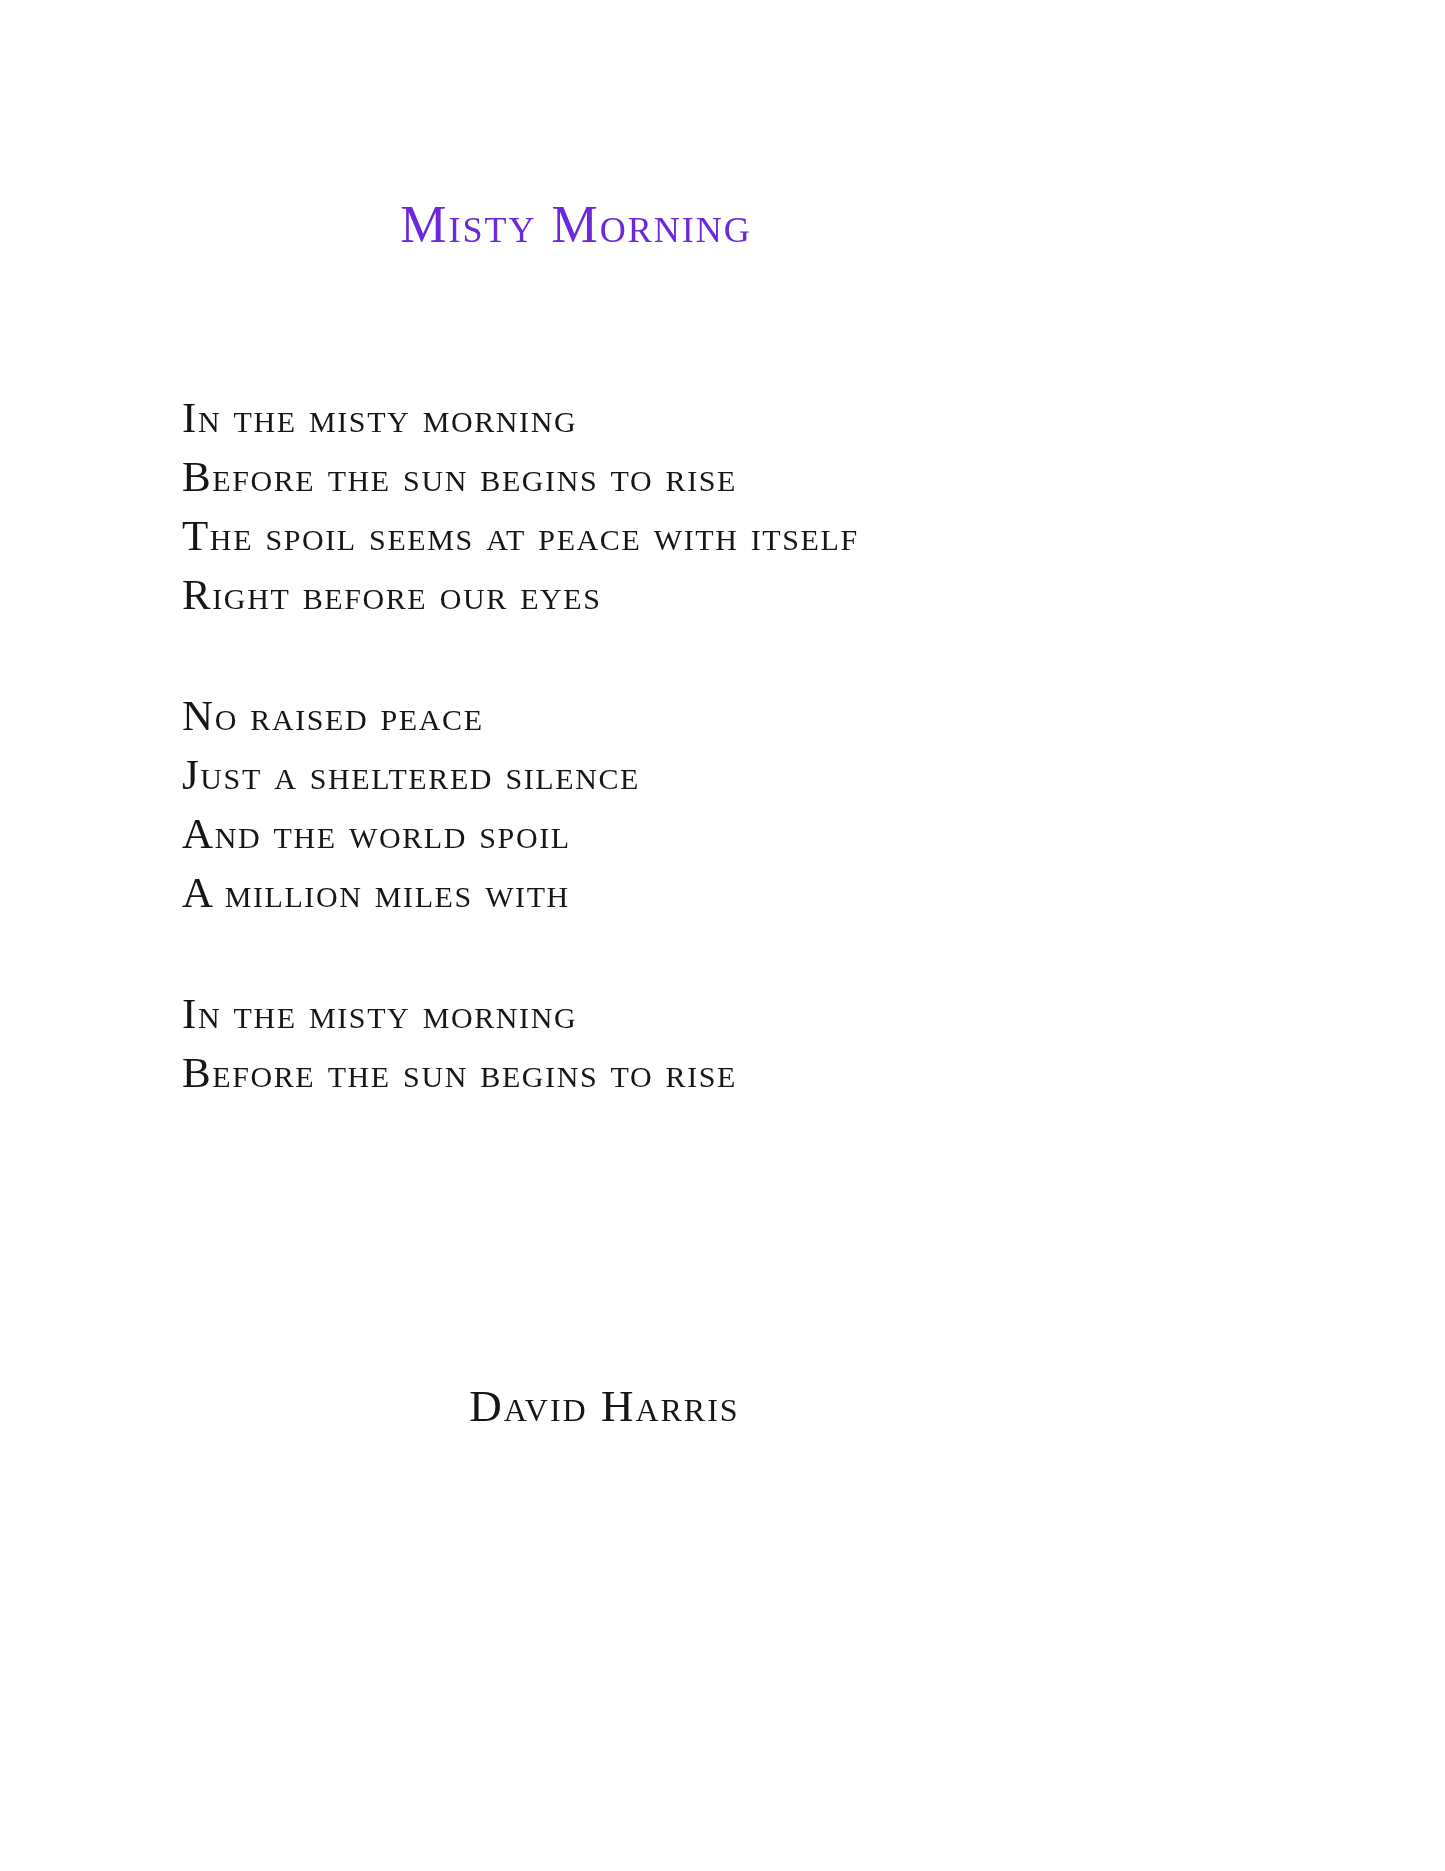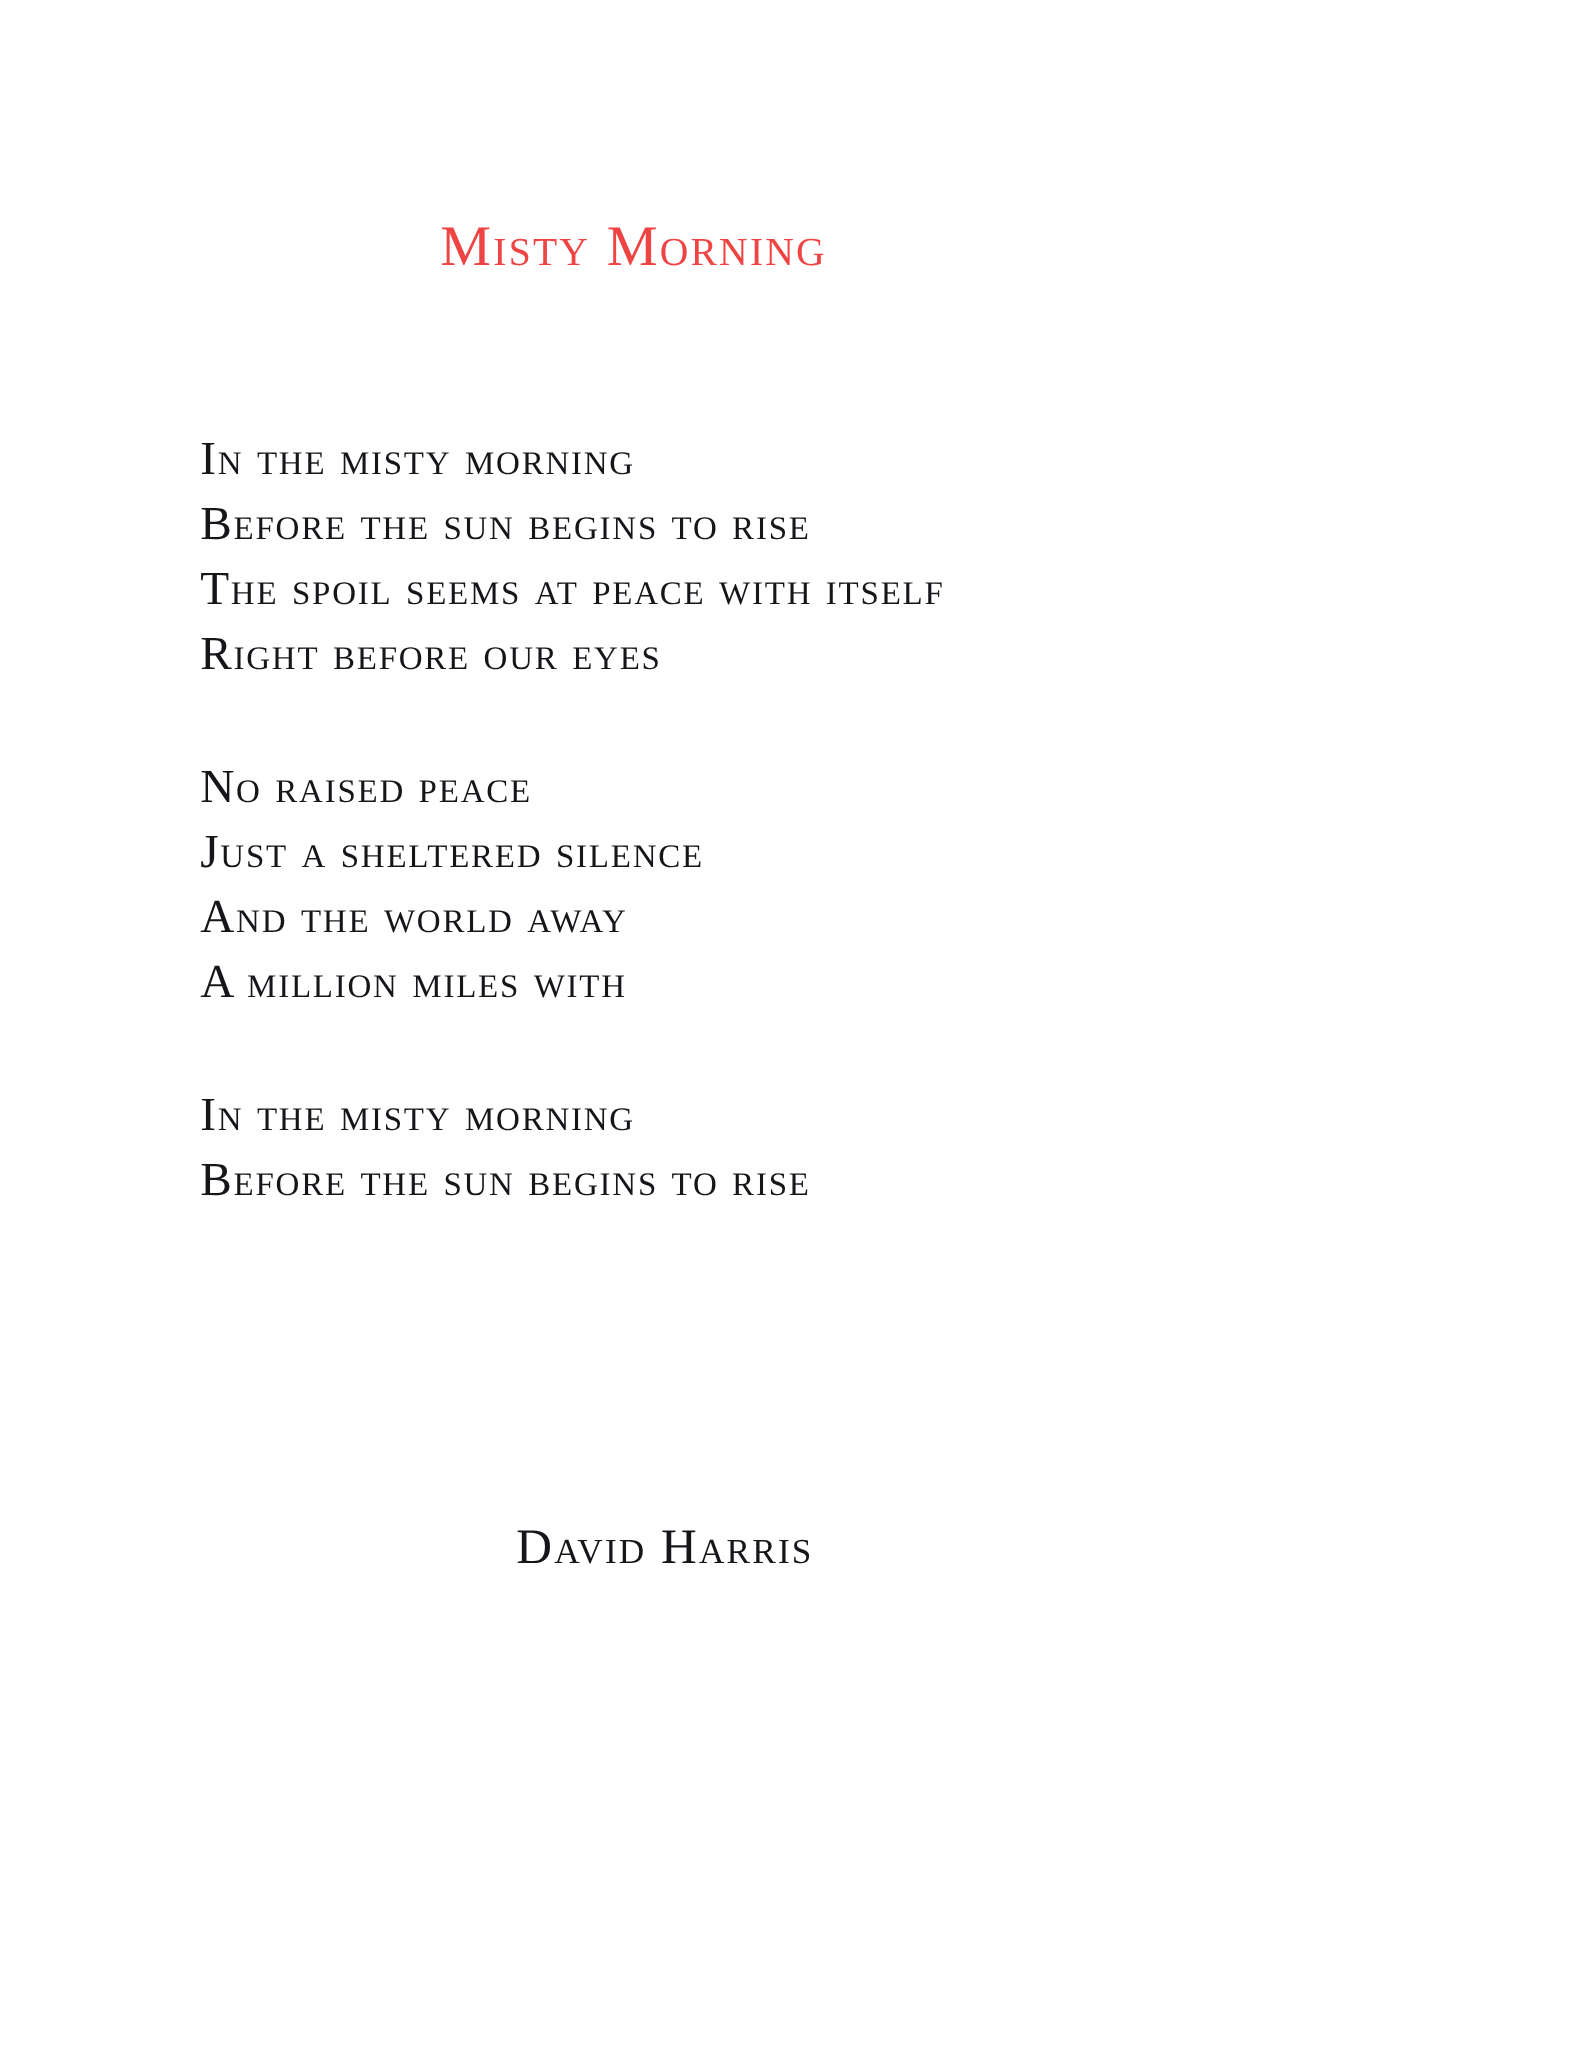--- a/index.html
+++ b/index.html
@@ -24,21 +24,21 @@
   .poem-title {
     position: absolute;
     top: 196px;
     left: 0;
     width: 1152px;
     text-align: center;
     font-size: 52px;
     font-variant: small-caps;
     letter-spacing: 2.0px;
     line-height: 1.1;
-    color: #ef4444;
+    color: #6d28d9;
     white-space: pre;
   }
   .poem-body {
     position: absolute;
     top: 388px;
     left: 182px;
     width: 1100px;
   }
   .stanza {
     margin: 0 0 62px 0;
@@ -80,21 +80,21 @@
     <div class="stanza">
       <div class="poem-line">In the misty morning</div>
       <div class="poem-line">Before the sun begins to rise</div>
       <div class="poem-line">The spoil seems at peace with itself</div>
       <div class="poem-line">Right before our eyes</div>
     </div>
 
     <div class="stanza">
       <div class="poem-line">No raised peace</div>
       <div class="poem-line">Just a sheltered silence</div>
-      <div class="poem-line">And the world away</div>
+      <div class="poem-line">And the world spoil</div>
       <div class="poem-line">A million miles with</div>
     </div>
 
     <div class="stanza">
       <div class="poem-line">In the misty morning</div>
       <div class="poem-line">Before the sun begins to rise</div>
     </div>
 
   </div>
 

